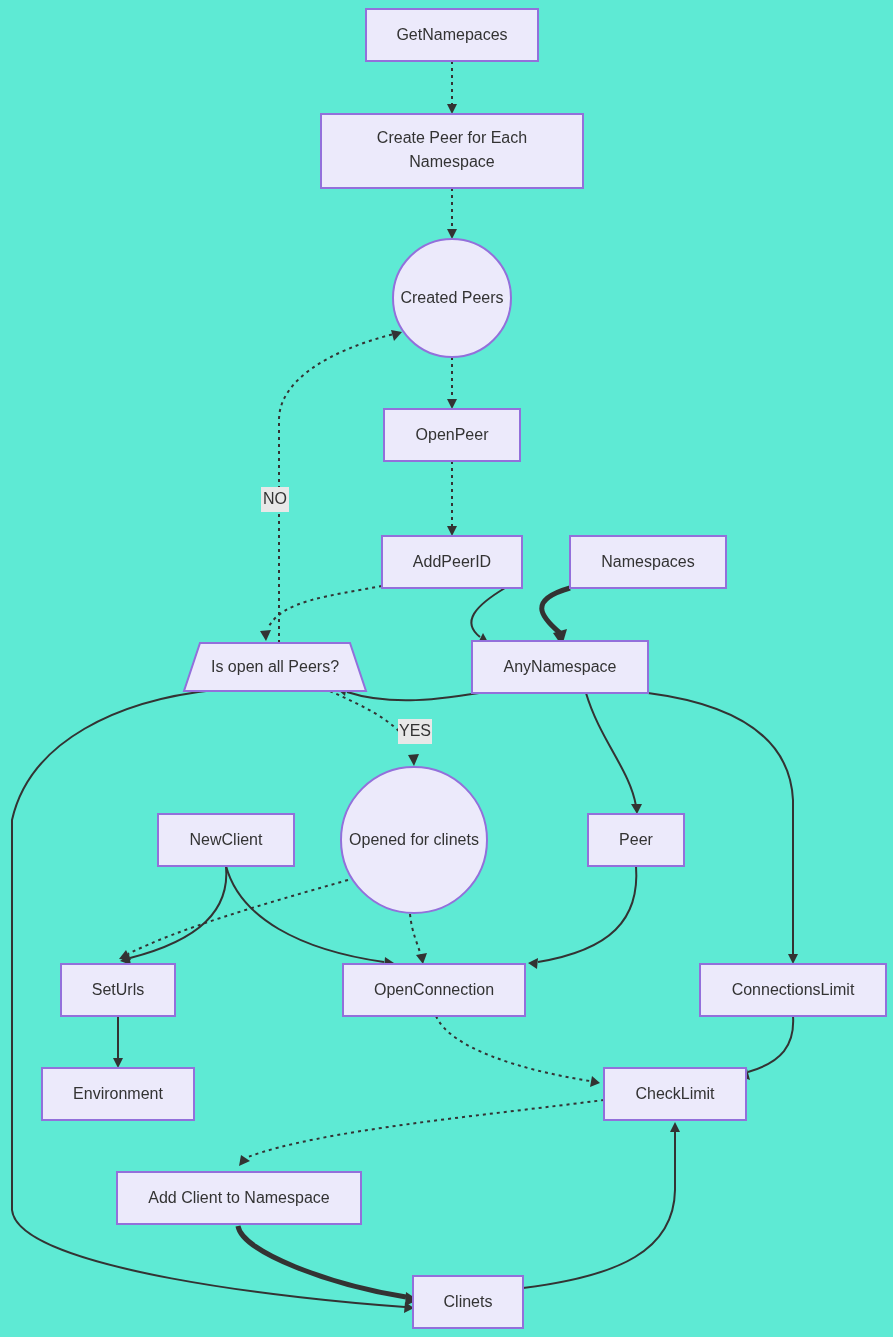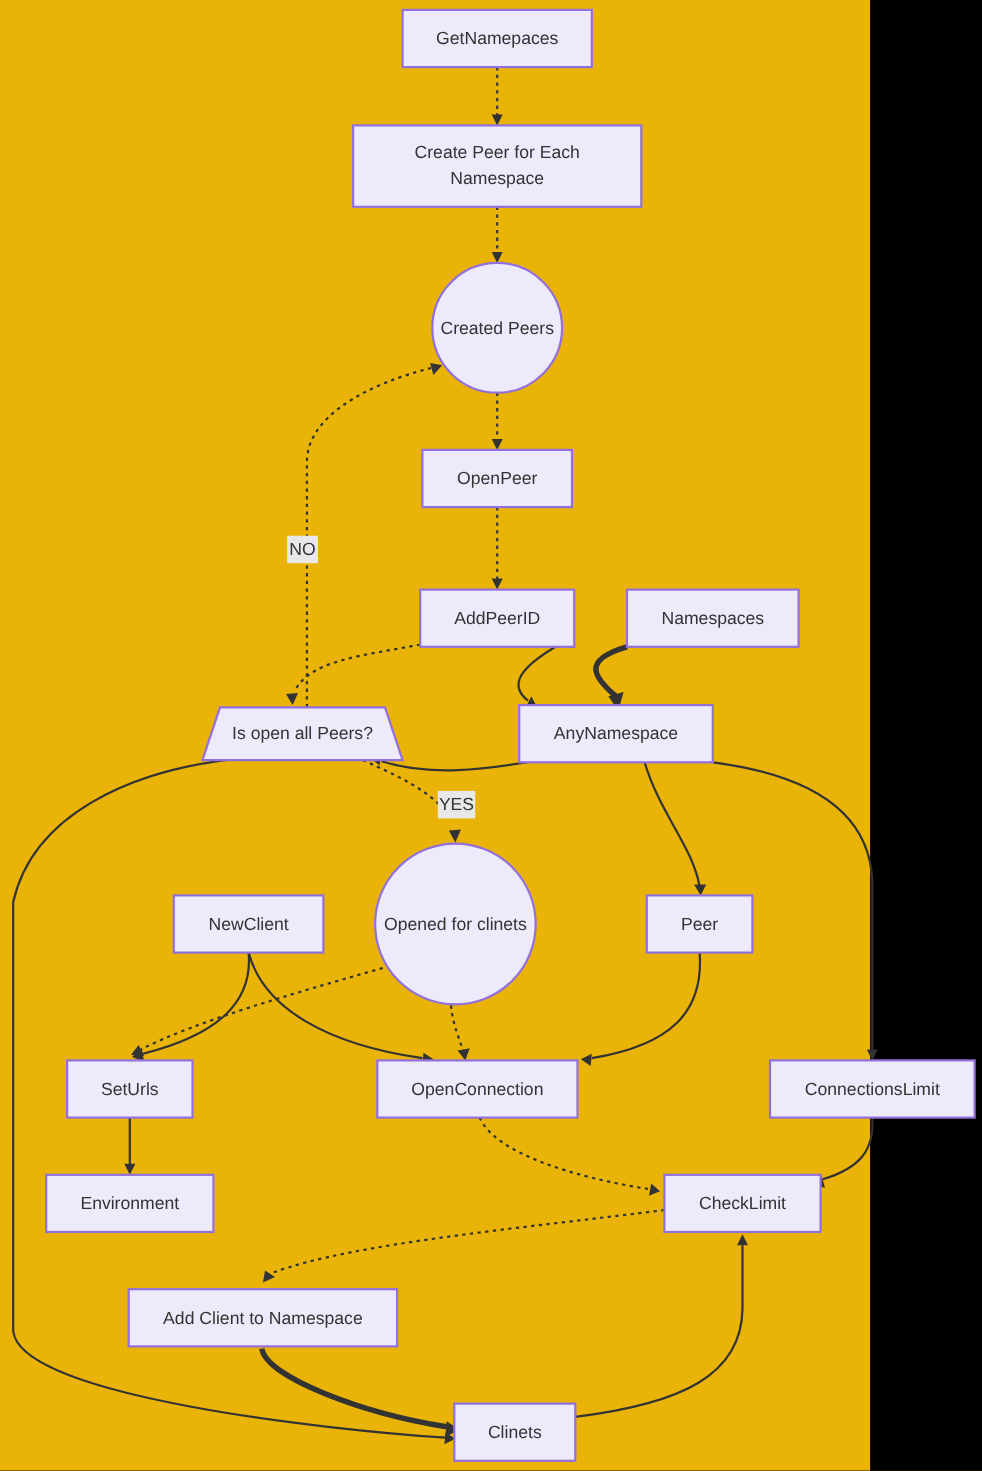--- a/index.html
+++ b/index.html
@@ -8,23 +8,23 @@
     background: #000000;
   }
   body {
     width: 893px;
     height: 1337px;
     overflow: hidden;
     font-family: "Liberation Sans", sans-serif;
   }
   #diagram-root {
     position: relative;
-    width: 791px;
+    width: 893px;
     height: 1337px;
-    background: #eab308;
+    background: #5eead4;
   }
   svg.flow-svg {
     position: absolute;
     top: 0;
     left: 0;
     width: 893px;
     height: 1337px;
   }
   .node-rect {
     fill: #ECEAFB;

